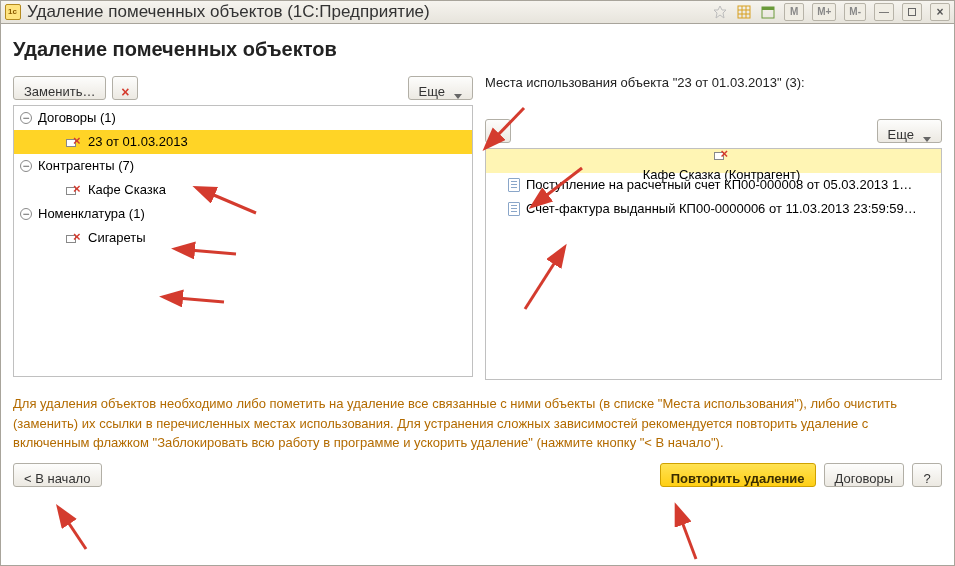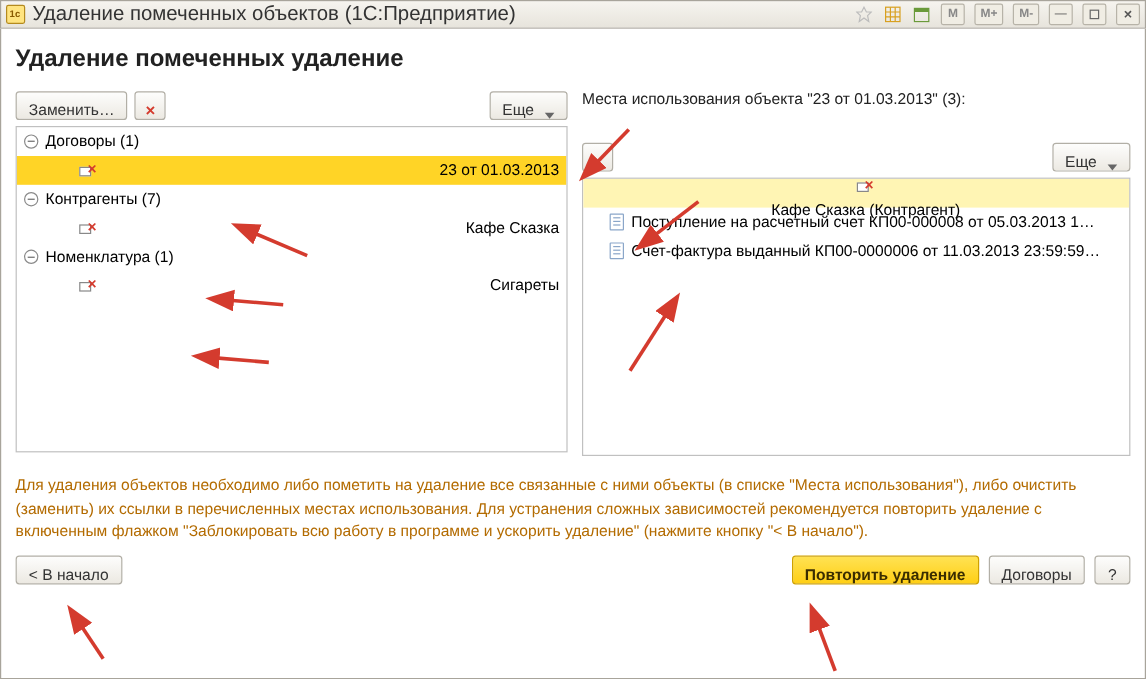--- a/index.html
+++ b/index.html
@@ -146,21 +146,21 @@
     align-items:center;
     height:24px;
     padding:0 6px;
     gap:6px;
     border-bottom:1px solid transparent;
     cursor:default;
   }
   .row.sel{background:var(--accent);}
   .row.soft{background:var(--accent-soft);flex-direction:column;}
   .indent0{padding-left:6px;}
-  .indent1{padding-left:52px;justify-content:space-between;}
+  .indent1{padding-left:52px;}
   .indent1b{padding-left:22px;}
   .expander{
     width:12px;height:12px;
     border:1px solid #8a8a8a;
     border-radius:7px;
     display:flex;align-items:center;justify-content:center;
     font-size:12px;line-height:1;
     color:#555;
     background:#fff;
     flex:0 0 auto;
@@ -254,21 +254,21 @@
   <div class="tbtn">
       <span class="sq"></span>
     </div>
   <div class="tbtn">
       <span class="x">×</span>
     </div>
 </div>
 
 <div class="win">
 
-  <h1>Удаление помеченных удаление</h1>
+  <h1>Удаление помеченных объектов</h1>
 
   <div class="cols">
 
     <div class="col-left">
 
       <div class="toolbar">
         <button class="btn">
           <span>Заменить…</span>
         </button>
         <button class="btn icon-only">

